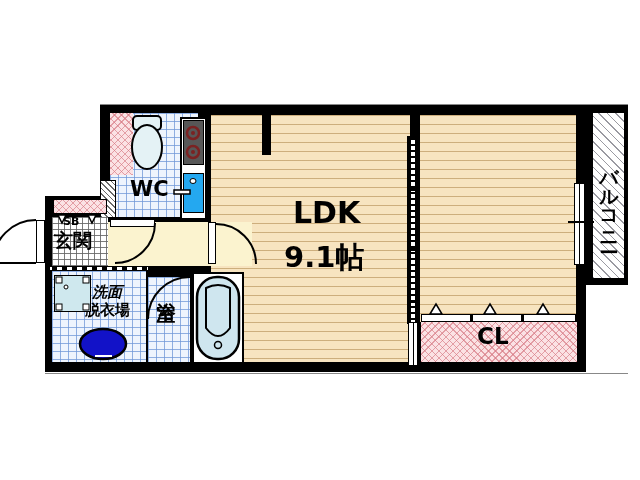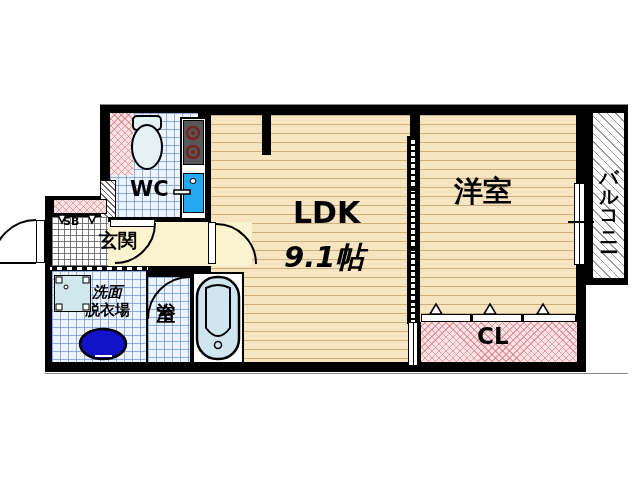--- a/index.html
+++ b/index.html
@@ -70,26 +70,25 @@
   <div class="wall" style="left:45px;top:196px;width:75px;height:176px;"></div>
   <div class="wall" style="left:586px;top:105px;width:42px;height:180px;"></div>
 
   <div class="floor tatami" style="left:211px;top:115px;width:199px;height:247px;"></div>
 
   <div class="wall" style="left:262px;top:115px;width:9px;height:40px;"></div>
 
   <div class="wall" style="left:203px;top:115px;width:8px;height:107px;"></div>
 
   <div class="lbl" style="left:293px;top:198px;font-size:30px;">LDK</div>
-  <div class="lbl" style="left:284px;top:243px;font-size:29px;font-style:italic;">9.1帖</div>
+  <div class="lbl" style="left:284px;top:243px;font-size:29px;">9.1帖</div>
 
   <div class="floor tatami" style="left:420px;top:115px;width:156px;height:207px;"></div>
   <div class="floor tatami" style="left:420px;top:115px;width:156px;height:207px;"></div>
 
-  <div class="lbl" style="left:454px;top:177px;font-size:29px;">洋室</div>
 
   <div class="outline" style="left:407px;top:136px;width:12px;height:188px;background:#fff;"></div>
   <div style="position:absolute;left:409px;top:138px;width:8px;height:184px;
               background-image:
                 repeating-linear-gradient(to bottom, #000 0 2px, rgba(0,0,0,0) 2px 6px),
                 repeating-linear-gradient(to right, #000 0 2px, rgba(0,0,0,0) 2px 6px);"></div>
   <div class="wall" style="left:409px;top:188px;width:9px;height:3px;"></div>
   <div class="wall" style="left:409px;top:248px;width:9px;height:3px;"></div>
   <div class="wall" style="left:409px;top:300px;width:9px;height:3px;"></div>
   <div class="thinout" style="left:408px;top:322px;width:10px;height:44px;background:#fff;"></div>
@@ -140,21 +139,21 @@
   <div style="position:absolute;left:183px;top:173px;width:21px;height:40px;
               background:#24a8f0;border:1.5px solid #000;box-sizing:border-box;"></div>
   <svg width="640" height="480">
     <ellipse cx="193" cy="181" rx="3" ry="2.5" fill="#fff" stroke="#000" stroke-width="1"></ellipse>
     <rect x="174" y="190" width="16" height="4" fill="#fff" stroke="#000" stroke-width="1.5"></rect>
   </svg>
 
   <div class="floor cream" style="left:108px;top:222px;width:99px;height:44px;"></div>
   <div class="floor cream" style="left:207px;top:222px;width:45px;height:44px;"></div>
   <div class="floor graygrid" style="left:52px;top:217px;width:56px;height:49px;"></div>
-  <div class="lbl" style="left:54px;top:231px;font-size:19px;margin-left:45px;">玄関</div>
+  <div class="lbl" style="left:54px;top:231px;font-size:19px;">玄関</div>
 
   <div class="floor pinkhatch" style="left:53px;top:199px;width:54px;height:15px;border:1.5px solid #000;box-sizing:border-box;"></div>
   <div class="lbl" style="left:63px;top:216px;font-size:11px;">SB</div>
   <svg width="640" height="480">
     <polygon points="58,215 66,215 62,223" fill="#fff" stroke="#000" stroke-width="1.5"></polygon>
     <polygon points="88,215 96,215 92,223" fill="#fff" stroke="#000" stroke-width="1.5"></polygon>
   </svg>
 
   <div class="white" style="position:absolute;left:36px;top:220px;width:9px;height:43px;border:1.5px solid #000;box-sizing:border-box;"></div>
   <svg width="640" height="480">

